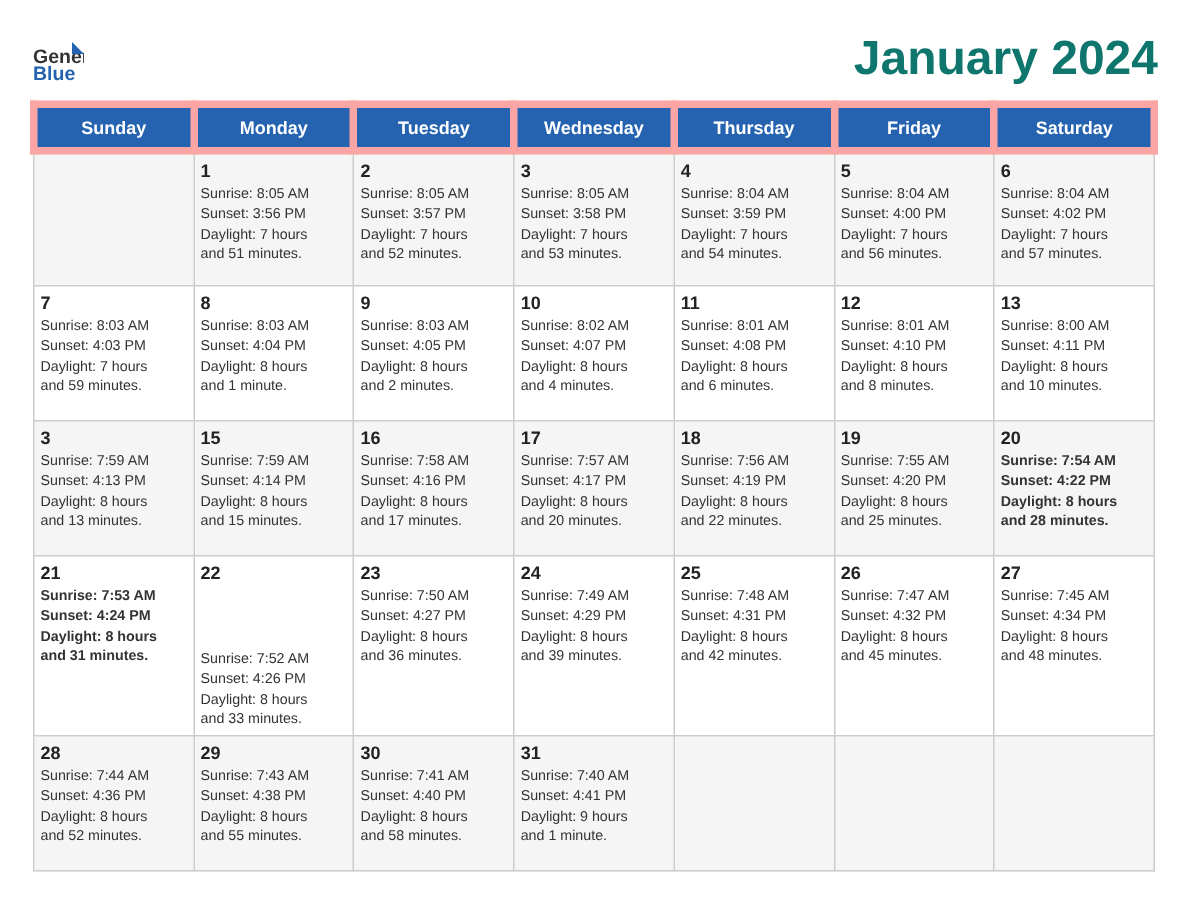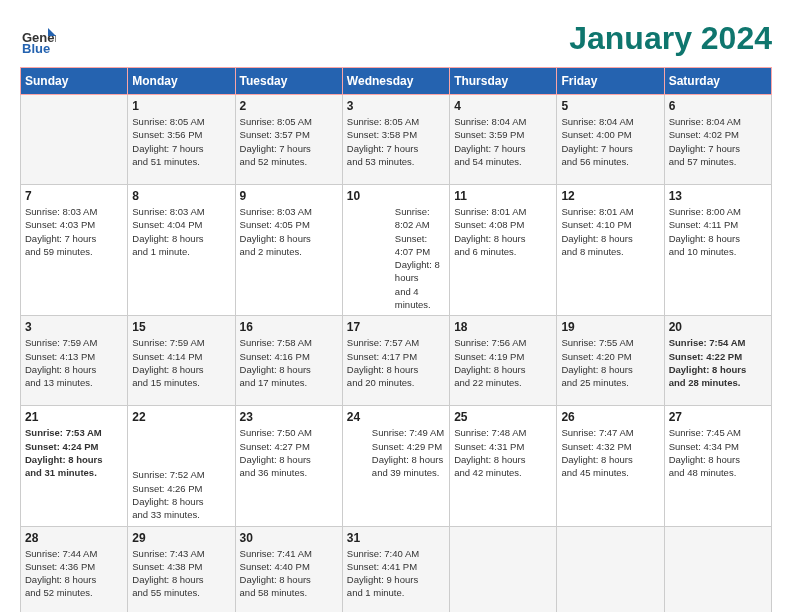--- a/index.html
+++ b/index.html
@@ -41,22 +41,22 @@
       width: 100%;
       border-collapse: collapse;
       table-layout: fixed;
     }
     thead tr th {
       background-color: #2563b0;
       color: #fff;
       font-size: 12px;
       font-weight: bold;
       padding: 6px 4px;
-      text-align: left;
-      border: 1px solid #fca5a5;
+      text-align: center;
+      border: 5px solid #fca5a5;
     }
     tbody tr td {
       vertical-align: top;
       border: 1px solid #ccc;
       padding: 4px 4px;
       font-size: 10px;
       color: #333;
       background: #fff;
       min-height: 80px;
       height: 90px;
@@ -171,21 +171,21 @@
         </td>
         <td>
           <span class="day-number">9</span>
           <div class="day-info" style="white-space: pre-line;">Sunrise: 8:03 AM
 Sunset: 4:05 PM
 Daylight: 8 hours
 and 2 minutes.</div>
         </td>
         <td>
           <span class="day-number">10</span>
-          <div class="day-info" style="white-space: pre-line; margin-left: 48px;">Sunrise: 8:02 AM
+          <div class="day-info" style="white-space: pre-line;">Sunrise: 8:02 AM
 Sunset: 4:07 PM
 Daylight: 8 hours
 and 4 minutes.</div>
         </td>
         <td>
           <span class="day-number">11</span>
           <div class="day-info" style="white-space: pre-line;">Sunrise: 8:01 AM
 Sunset: 4:08 PM
 Daylight: 8 hours
 and 6 minutes.</div>
@@ -273,21 +273,21 @@
         </td>
         <td>
           <span class="day-number">23</span>
           <div class="day-info" style="white-space: pre-line;">Sunrise: 7:50 AM
 Sunset: 4:27 PM
 Daylight: 8 hours
 and 36 minutes.</div>
         </td>
         <td>
           <span class="day-number">24</span>
-          <div class="day-info" style="white-space: pre-line; margin-left: 25px;">Sunrise: 7:49 AM
+          <div class="day-info" style="white-space: pre-line;">Sunrise: 7:49 AM
 Sunset: 4:29 PM
 Daylight: 8 hours
 and 39 minutes.</div>
         </td>
         <td>
           <span class="day-number">25</span>
           <div class="day-info" style="white-space: pre-line;">Sunrise: 7:48 AM
 Sunset: 4:31 PM
 Daylight: 8 hours
 and 42 minutes.</div>

